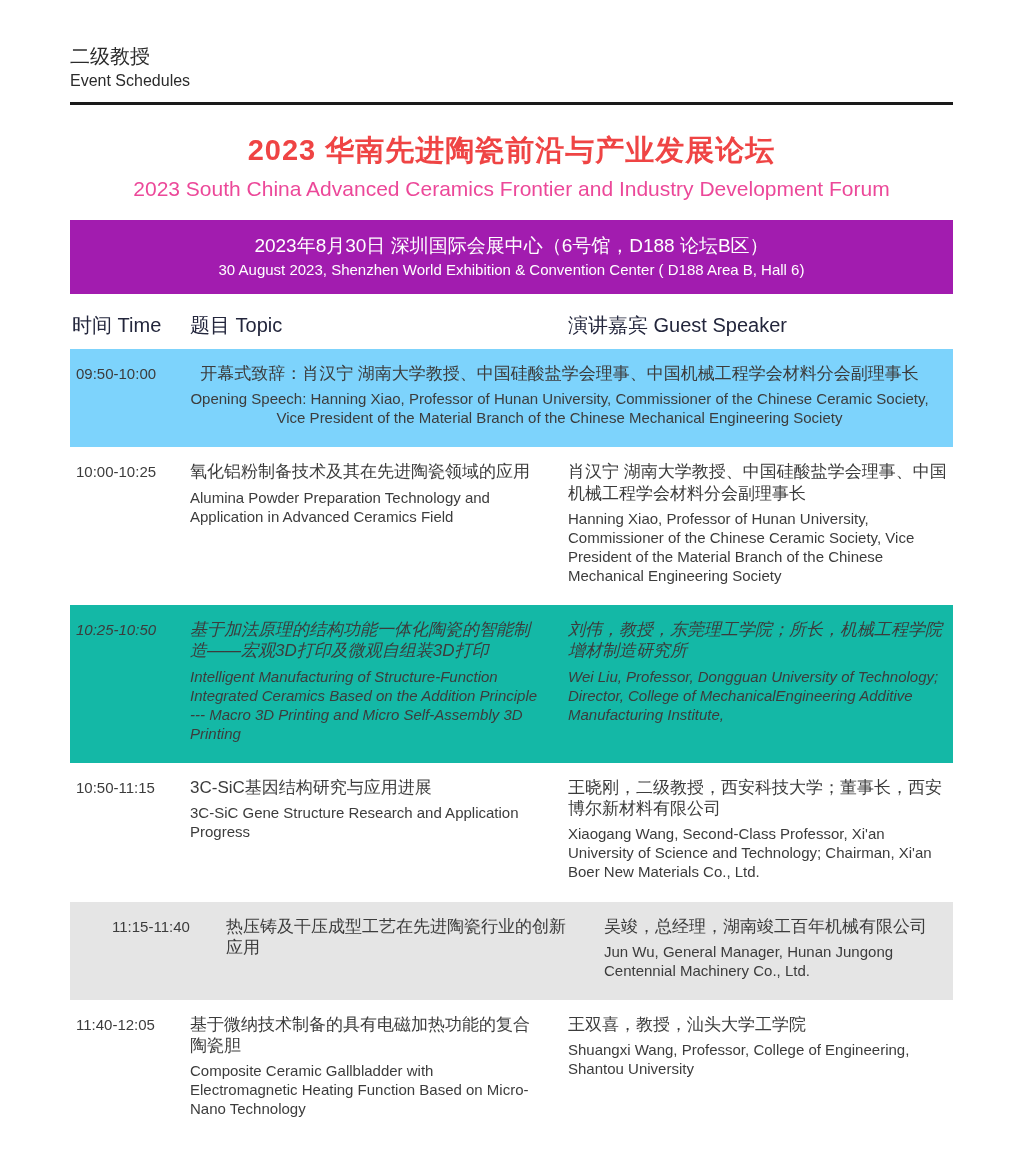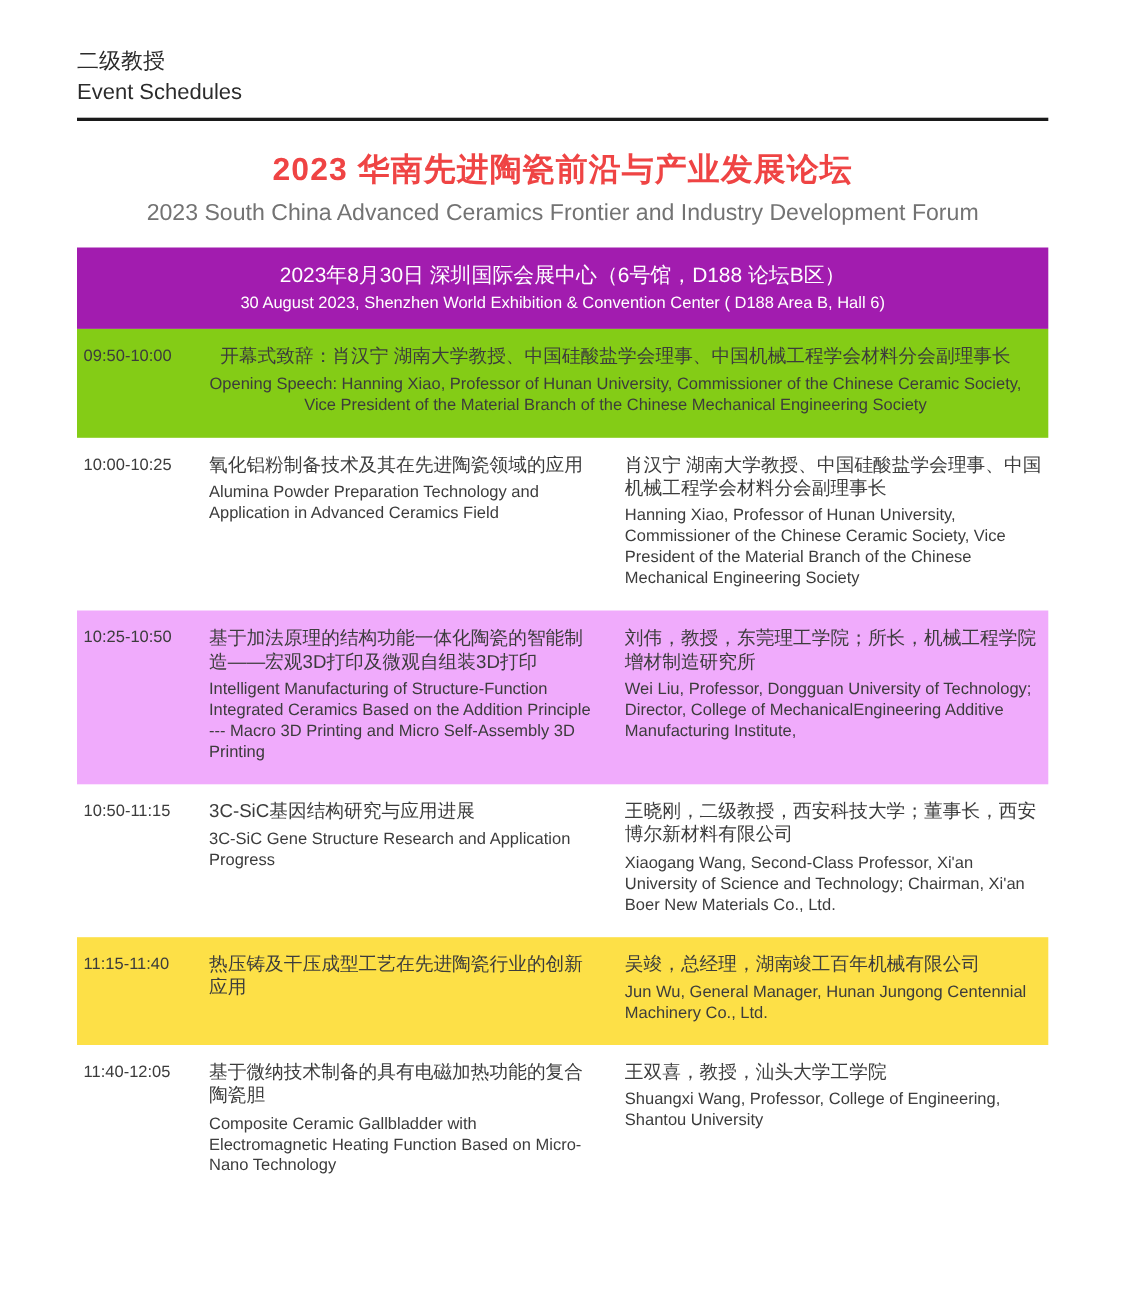--- a/index.html
+++ b/index.html
@@ -6,31 +6,31 @@
   body{
     width:1024px;
     font-family:"Liberation Sans","DejaVu Sans",sans-serif;
     color:#3c3c3c;
     -webkit-font-smoothing:antialiased;
   }
   .page{width:1024px;box-sizing:border-box;padding:44px 71px 0 70px;}
 
   
   .section-title-cn{font-size:20px;color:#2b2b2b;line-height:1.25;}
-  .section-title-en{font-size:20px;color:#2b2b2b;line-height:1.3;margin-top:2px;}
+  .section-title-en{font-size:16px;color:#2b2b2b;line-height:1.3;margin-top:2px;}
   .rule{height:3px;background:#1a1a1a;margin-top:10px;}
 
   
   .forum-title-cn{
     margin:28px 0 0 0;text-align:center;font-size:29px;font-weight:700;
     color:#ef4444;line-height:1.2;letter-spacing:1px;
   }
   .forum-title-en{
     margin:8px 0 0 0;text-align:center;font-size:21px;font-weight:400;
-    color:#737373;line-height:1.25;
+    color:#ec4899;line-height:1.25;
   }
 
   
   .banner{
     margin-top:18px;background:#2a2d52;color:#ffffff;text-align:center;
     padding:12px 10px 13px 10px;
   }
   .banner-cn{font-size:19px;line-height:1.45;}
   .banner-en{font-size:15px;line-height:1.45;}
 
@@ -66,44 +66,49 @@
   </header>
 
   <h1 class="forum-title-cn">2023 华南先进陶瓷前沿与产业发展论坛</h1>
   <h2 class="forum-title-en">2023 South China Advanced Ceramics Frontier and Industry Development Forum</h2>
 
   <div class="banner" style="background: #a21caf; color: rgb(255, 255, 255);">
     <div class="banner-cn">2023年8月30日  深圳国际会展中心（6号馆，D188 论坛B区）</div>
     <div class="banner-en">30 August 2023, Shenzhen World Exhibition &amp; Convention Center ( D188 Area B, Hall 6)</div>
   </div>
 
+  <div class="thead">
+    <div class="th th-time">时间 Time</div>
+    <div class="th">题目 Topic</div>
+    <div class="th">演讲嘉宾 Guest Speaker</div>
+  </div>
 
   <div class="rows" id="rows">
-  <div class="row highlight" style="background: #84cc16;">
+  <div class="row highlight" style="background: #7dd3fc;">
     <div class="cell time-cell">09:50-10:00</div>
     <div class="cell topic-cell span2">
       <div class="cn">开幕式致辞：肖汉宁 湖南大学教授、中国硅酸盐学会理事、中国机械工程学会材料分会副理事长</div>
       <div class="en">Opening Speech: Hanning Xiao, Professor of Hunan University, Commissioner of the Chinese Ceramic Society, Vice President of the Material Branch of the Chinese Mechanical Engineering Society</div>
     </div>
 
   </div>
 
   <div class="row">
     <div class="cell time-cell">10:00-10:25</div>
     <div class="cell topic-cell">
       <div class="cn">氧化铝粉制备技术及其在先进陶瓷领域的应用</div>
       <div class="en">Alumina Powder Preparation Technology and Application in Advanced Ceramics Field</div>
     </div>
     <div class="cell speaker-cell">
       <div class="cn">肖汉宁 湖南大学教授、中国硅酸盐学会理事、中国机械工程学会材料分会副理事长</div>
       <div class="en">Hanning Xiao, Professor of Hunan University, Commissioner of the Chinese Ceramic Society, Vice President of the Material Branch of the Chinese Mechanical Engineering Society</div>
     </div>
   </div>
 
-  <div class="row highlight" style="background: #f0abfc;">
+  <div class="row highlight" style="background: #14b8a6; font-style: italic;">
     <div class="cell time-cell">10:25-10:50</div>
     <div class="cell topic-cell">
       <div class="cn">基于加法原理的结构功能一体化陶瓷的智能制造——宏观3D打印及微观自组装3D打印</div>
       <div class="en">Intelligent Manufacturing of Structure-Function Integrated Ceramics Based on the Addition Principle
 --- Macro 3D Printing and Micro Self-Assembly 3D Printing</div>
     </div>
     <div class="cell speaker-cell">
       <div class="cn">刘伟，教授，东莞理工学院；所长，机械工程学院增材制造研究所</div>
       <div class="en">Wei  Liu, Professor, Dongguan University of Technology; Director, College of MechanicalEngineering Additive Manufacturing Institute,</div>
     </div>
@@ -114,21 +119,21 @@
     <div class="cell topic-cell">
       <div class="cn">3C-SiC基因结构研究与应用进展</div>
       <div class="en">3C-SiC Gene Structure Research and Application Progress</div>
     </div>
     <div class="cell speaker-cell">
       <div class="cn">王晓刚，二级教授，西安科技大学；董事长，西安博尔新材料有限公司</div>
       <div class="en">Xiaogang Wang, Second-Class Professor, Xi'an University of Science and Technology; Chairman, Xi'an Boer New Materials Co., Ltd.</div>
     </div>
   </div>
 
-  <div class="row highlight" style="background: #fde047;">
+  <div class="row highlight" style="background: #e5e5e5; padding-left: 36px;">
     <div class="cell time-cell">11:15-11:40</div>
     <div class="cell topic-cell">
       <div class="cn">热压铸及干压成型工艺在先进陶瓷行业的创新应用</div>
     </div>
     <div class="cell speaker-cell">
       <div class="cn">吴竣，总经理，湖南竣工百年机械有限公司</div>
       <div class="en">Jun Wu, General Manager, Hunan Jungong Centennial Machinery Co., Ltd.</div>
     </div>
   </div>
 

